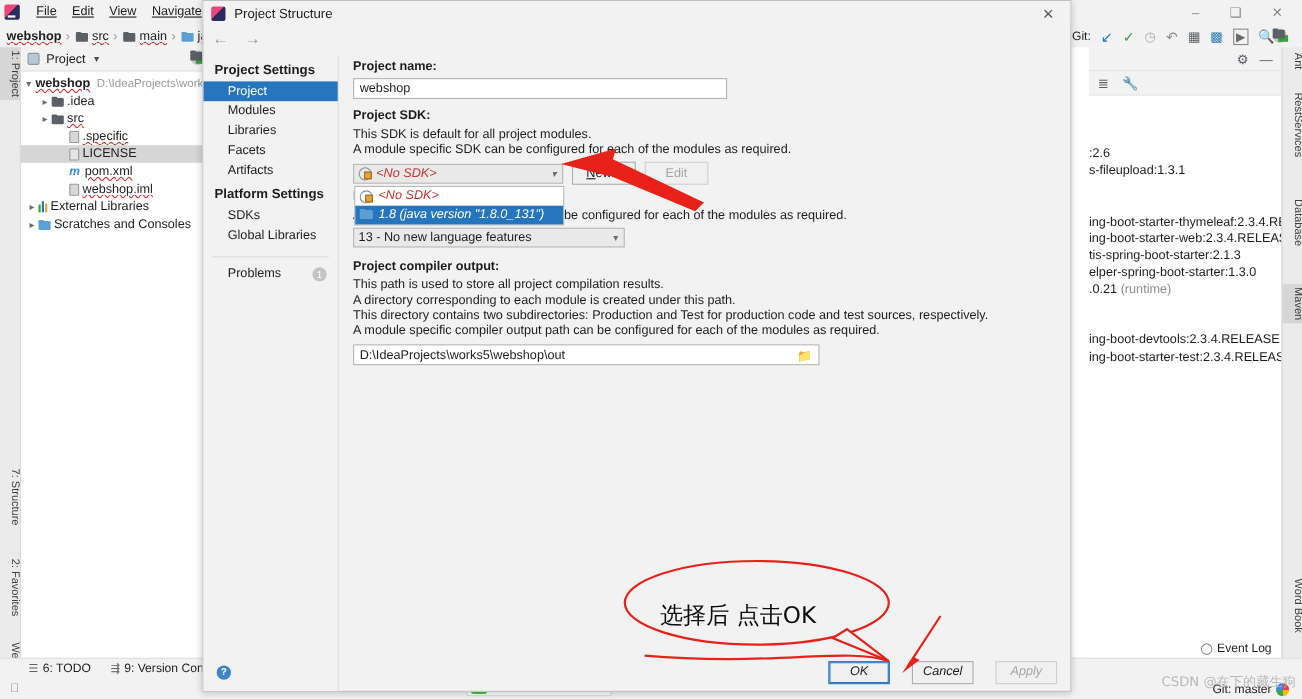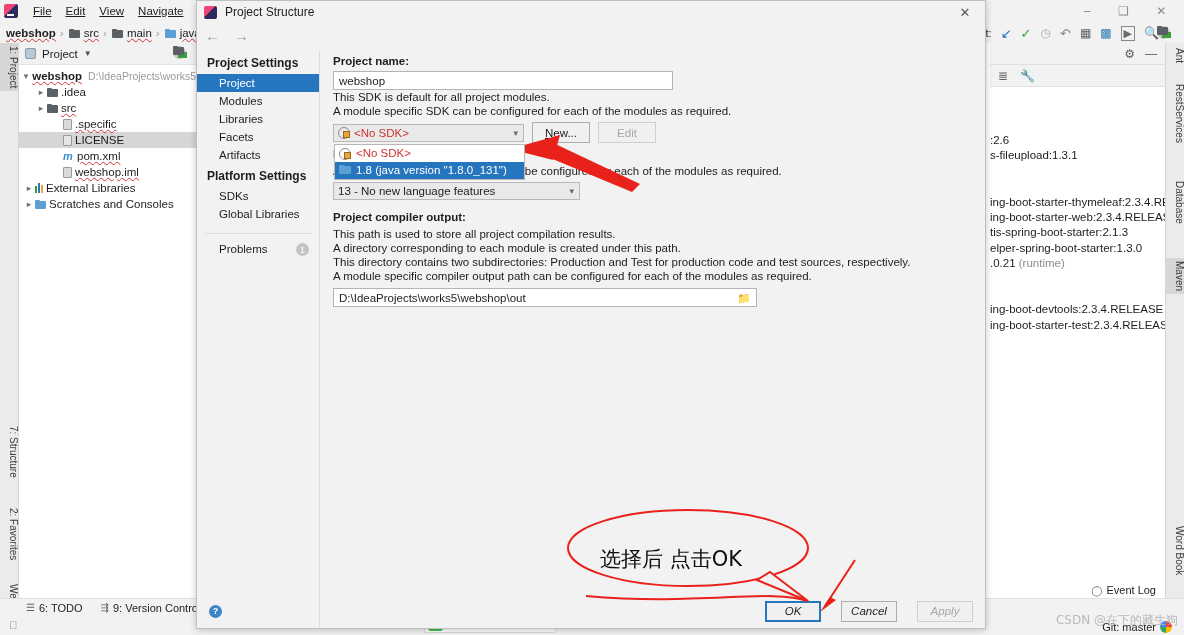--- a/index.html
+++ b/index.html
@@ -137,21 +137,21 @@
     border-top:1px solid #e0e0e0;
   }
   .sb-item { display:flex; align-items:center; gap:4px; margin-right:18px; }
   .bottombar {
     position:absolute; left:0; bottom:0; width:1184px; height:19px; background:#f2f2f2;
     display:flex; align-items:center; padding-left:4px;
   }
 
   
   .dialog {
-    position:absolute; left:196px; top:0; width:790px; height:629px;
+    position:absolute; left:184px; top:0; width:790px; height:629px;
     background:#f2f2f2; border:1px solid #c0c0c0;
     box-shadow: 0 1px 7px rgba(0,0,0,0.22);
   }
   .dlg-title {
     height:22px; display:flex; align-items:center; padding-left:7px;
     font-size:12px; background:#f2f2f2;
   }
   .dlg-title .tt { margin-left:8px; }
   .dlg-close {
     position:absolute; right:0; top:0; width:40px; height:22px;
@@ -538,25 +538,26 @@
         </div>
       </div>
 
       <div class="dlg-main">
 
         <div class="flabel">Project name:</div>
         <div class="txtfield" style="width:340px;">
           <span>webshop</span>
         </div>
 
+        <div class="flabel" style="margin-top:9px;">Project SDK:</div>
         <div class="fdesc">This SDK is default for all project modules.</div>
         <div class="fdesc">A module specific SDK can be configured for each of the modules as required.</div>
 
         <div style="position:relative;display:flex;align-items:center;gap:8px;margin-top:4px;height:21px;">
-          <div class="combo" style="width:191px;position:relative;">
+          <div class="combo" style="width:191px;position:relative;font-style:italic;">
             <span class="sdk-icon"></span>
             <span style="color:#cc3333;margin-left:4px;">&lt;No SDK&gt;</span>
             <span class="chev">▾</span>
 
             <div class="dropdown">
               <div class="ditem">
                 <span class="sdk-icon"></span>
                 <span class="nosdk">&lt;No SDK&gt;</span>
               </div>
               <div class="ditem sel">

